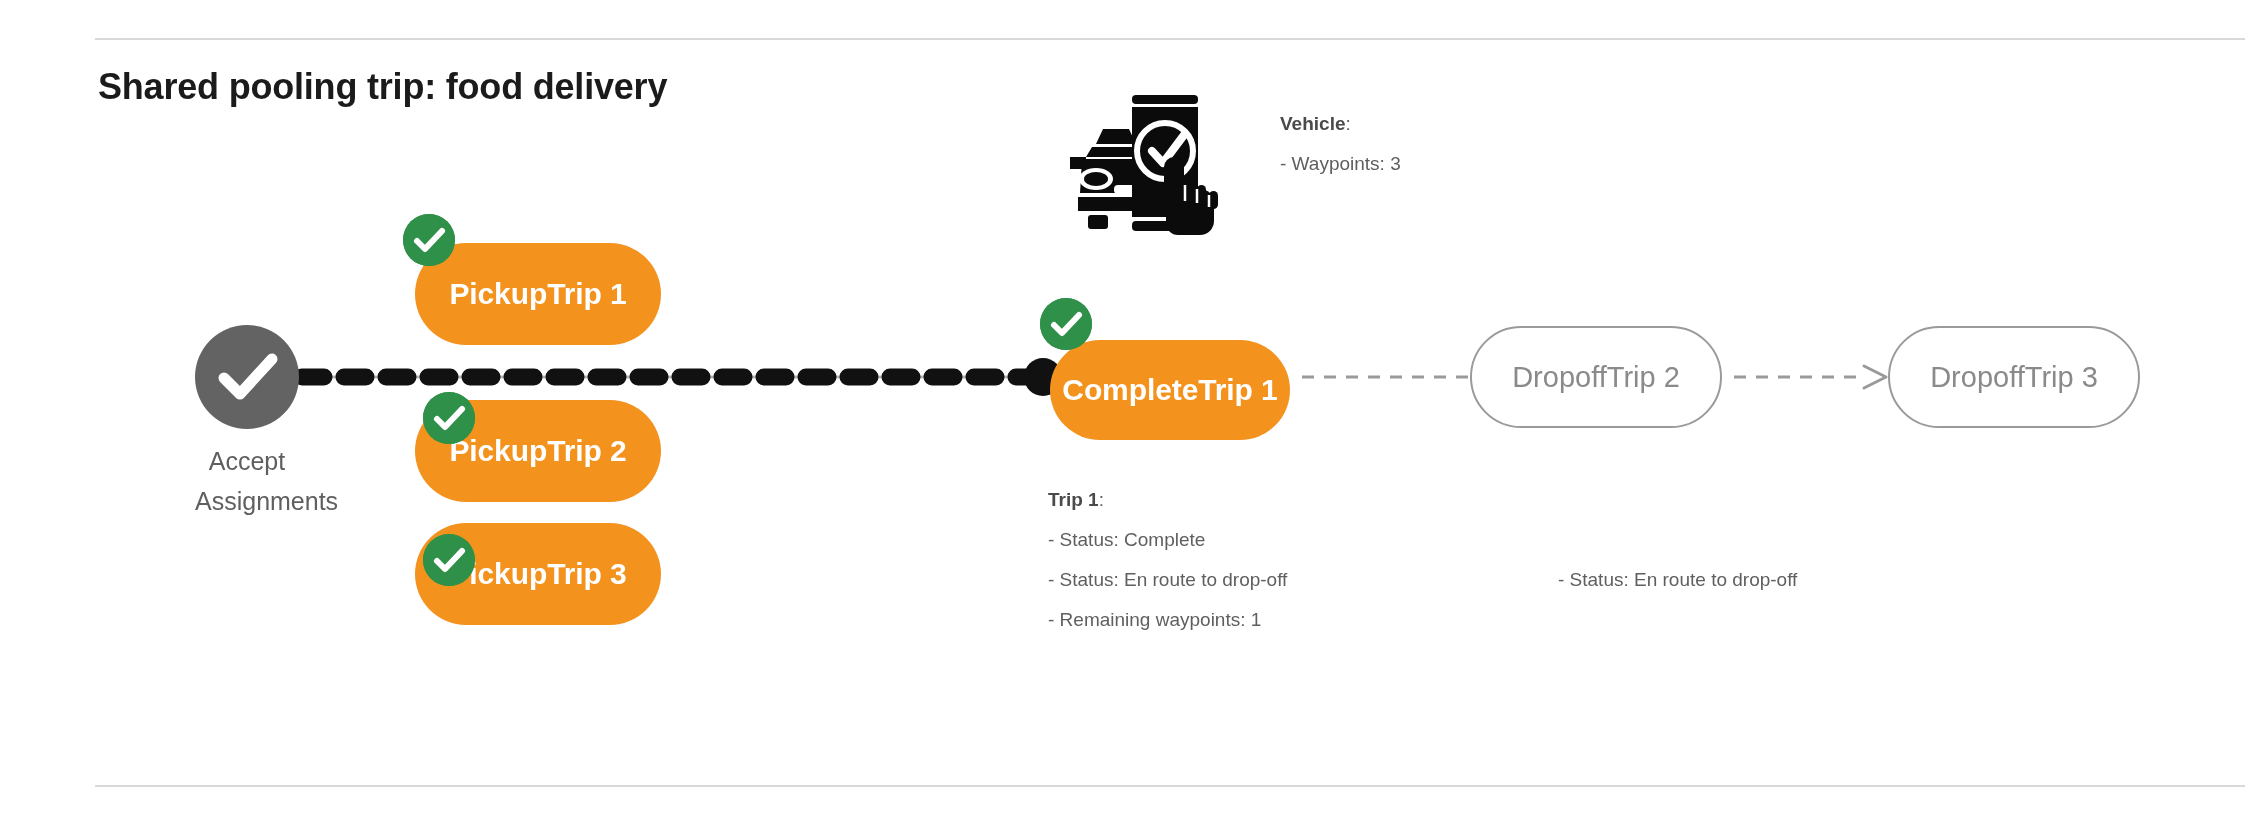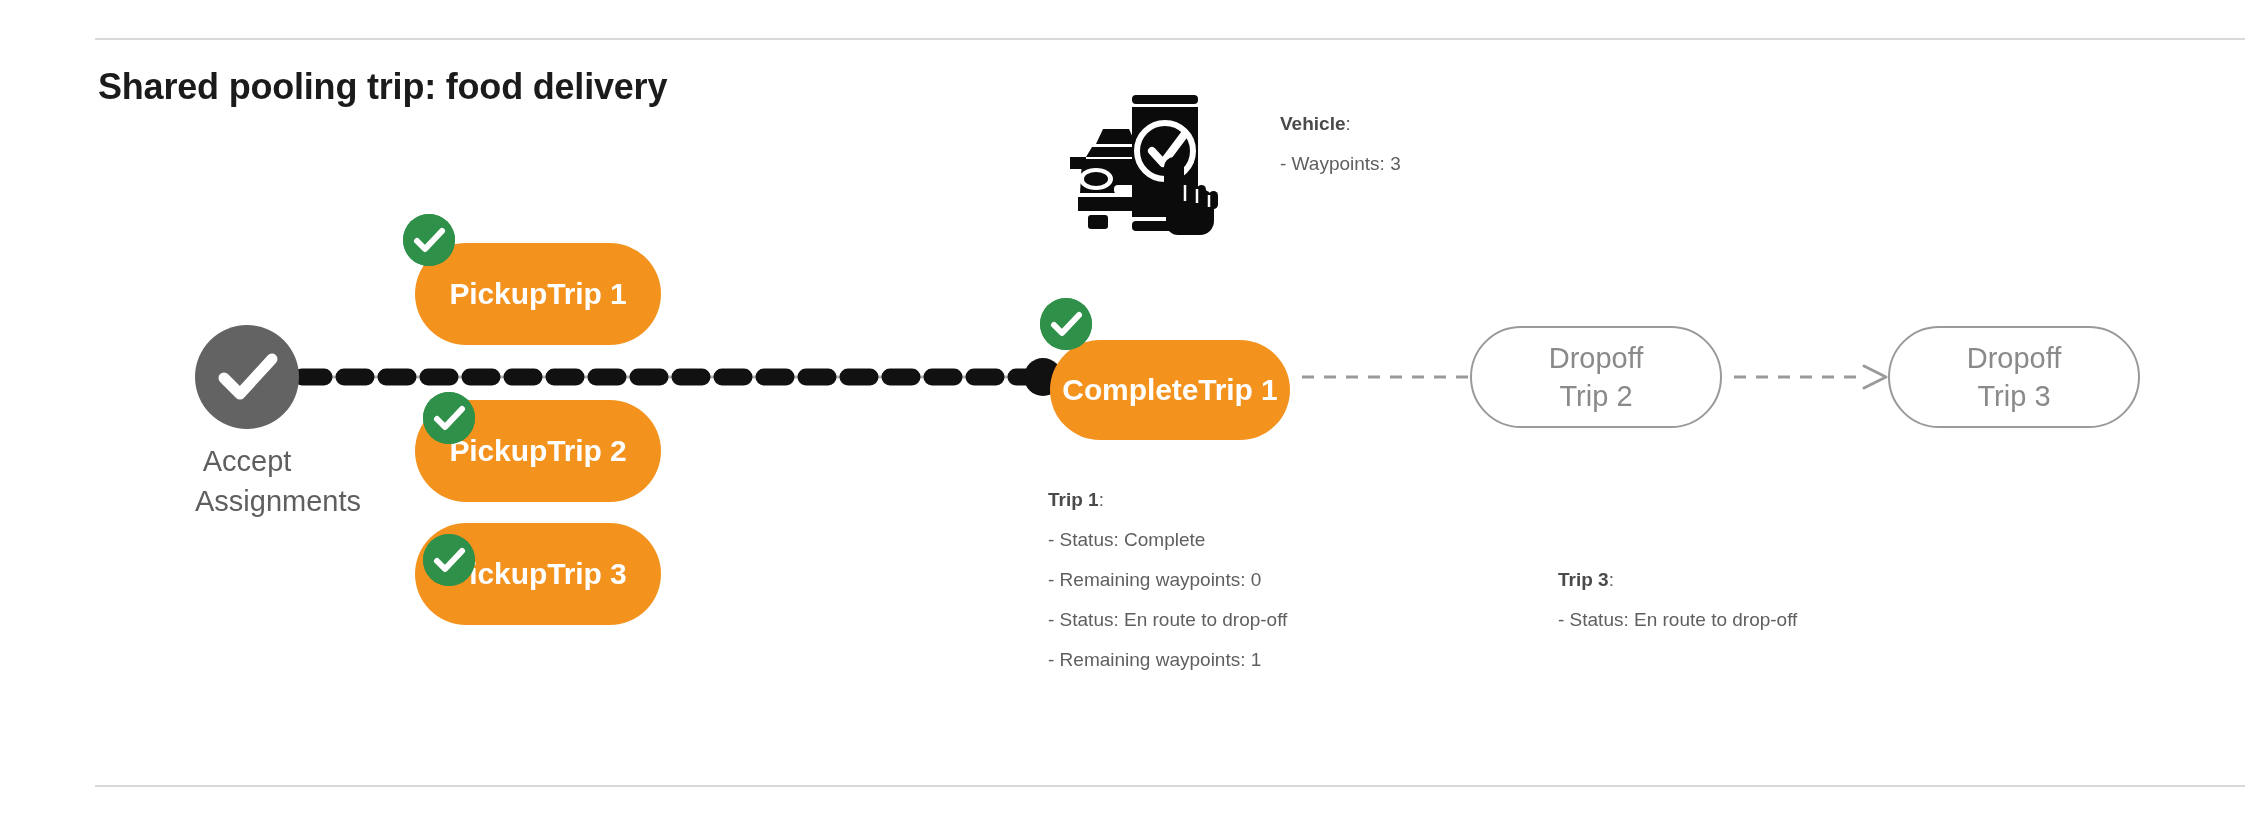--- a/index.html
+++ b/index.html
@@ -64,21 +64,21 @@
   .accept-circle {
     width: 104px;
     height: 104px;
     border-radius: 50%;
     background: #636363;
     position: relative;
   }
   .accept-circle svg { position: absolute; left: 0; top: 0; }
   .accept-label {
     margin-top: 12px;
-    font-size: 29px;
+    font-size: 25px;
     line-height: 40px;
     color: #5f5f5f;
     white-space: nowrap;
   }
 
   
   .pill {
     position: absolute;
     background: #F4921E;
     border-radius: 999px;
@@ -120,21 +120,21 @@
   .pill-outline {
     position: absolute;
     background: #ffffff;
     border: 2px solid #9a9a9a;
     border-radius: 999px;
     color: #8a8a8a;
     font-size: 29px;
     line-height: 38px;
     text-align: center;
     display: flex;
-    flex-direction: column;
+    flex-direction: row;
     align-items: center;
     justify-content: center;
     box-sizing: border-box;
   }
   #pill-dropoff-2 { left: 1430px; top: 326px; width: 252px; height: 102px; }
   #pill-dropoff-3 { left: 1848px; top: 326px; width: 252px; height: 102px; }
 
   
   #vehicle-icon {
     position: absolute;
@@ -288,23 +288,21 @@
   </svg>
 
   <div class="info-block" id="vehicle-info">
     <div><span class="hd">Vehicle</span><span>:</span></div>
     <div>- Waypoints: 3</div>
   </div>
 
   <div class="info-block" id="trip-info-a">
     <div><span class="hd">Trip 1</span><span>:</span></div>
     <div>- Status:  Complete</div>
-    <div>- Remaining waypoints: 0</div>
     <div>- Status:  En route to drop-off</div>
     <div>- Remaining waypoints: 1</div>
   </div>
 
   <div class="info-block" id="trip-info-b">
-    <div><span class="hd">Trip 3</span><span>:</span></div>
     <div>- Status:  En route to drop-off</div>
   </div>
 
 </div>
 
 </body></html>

